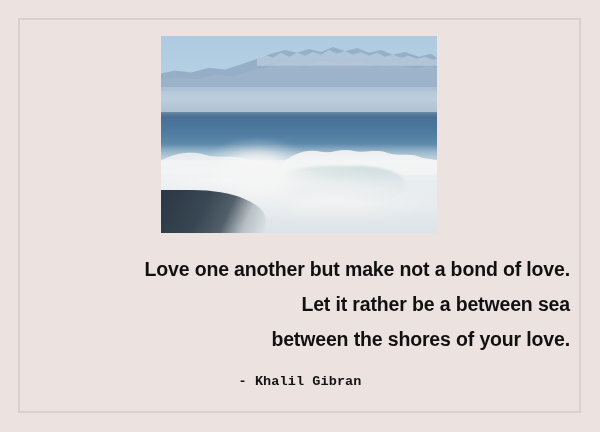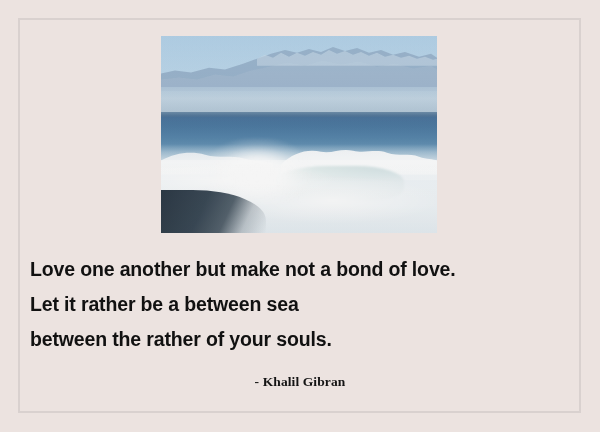--- a/index.html
+++ b/index.html
@@ -178,42 +178,42 @@
       rgba(0,0,0,.05) 100%);
     pointer-events: none;
   }
 
   
   #quote {
     position: absolute;
     left: 30px;
     top: 252px;
     width: 540px;
-    text-align: left;
+    text-align: right;
   }
 
   .qline {
     display: block;
     color: #111111;
     font-family: "Liberation Sans Narrow", "Liberation Sans", "DejaVu Sans", sans-serif;
     font-weight: bold;
     font-size: 19.5px;
     line-height: 35px;
     letter-spacing: -0.15px;
     white-space: nowrap;
   }
 
   #attribution {
     position: absolute;
     left: 30px;
     top: 374px;
     width: 540px;
     text-align: center;
     color: #141414;
-    font-family: Liberation Serif, serif;
+    font-family: Liberation Mono, monospace;
     font-weight: bold;
     font-size: 13.5px;
     letter-spacing: 0.1px;
   }
 </style>
 </head>
 <body>
 
 <div id="card">
 
@@ -253,18 +253,18 @@
     <div class="ph-layer greenface"></div>
     <div class="ph-layer foam"></div>
     <div class="ph-layer splash"></div>
     <div class="ph-layer sand"></div>
     <div class="ph-layer grain"></div>
   </div>
 
   <div id="quote">
     <span class="qline">Love one another but make not a bond of love.</span>
     <span class="qline">Let it rather be a between sea</span>
-    <span class="qline">between the rather of your souls.</span>
+    <span class="qline">between the shores of your love.</span>
   </div>
 
   <div id="attribution">- Khalil Gibran</div>
 
 </div>
 
 </body></html>

